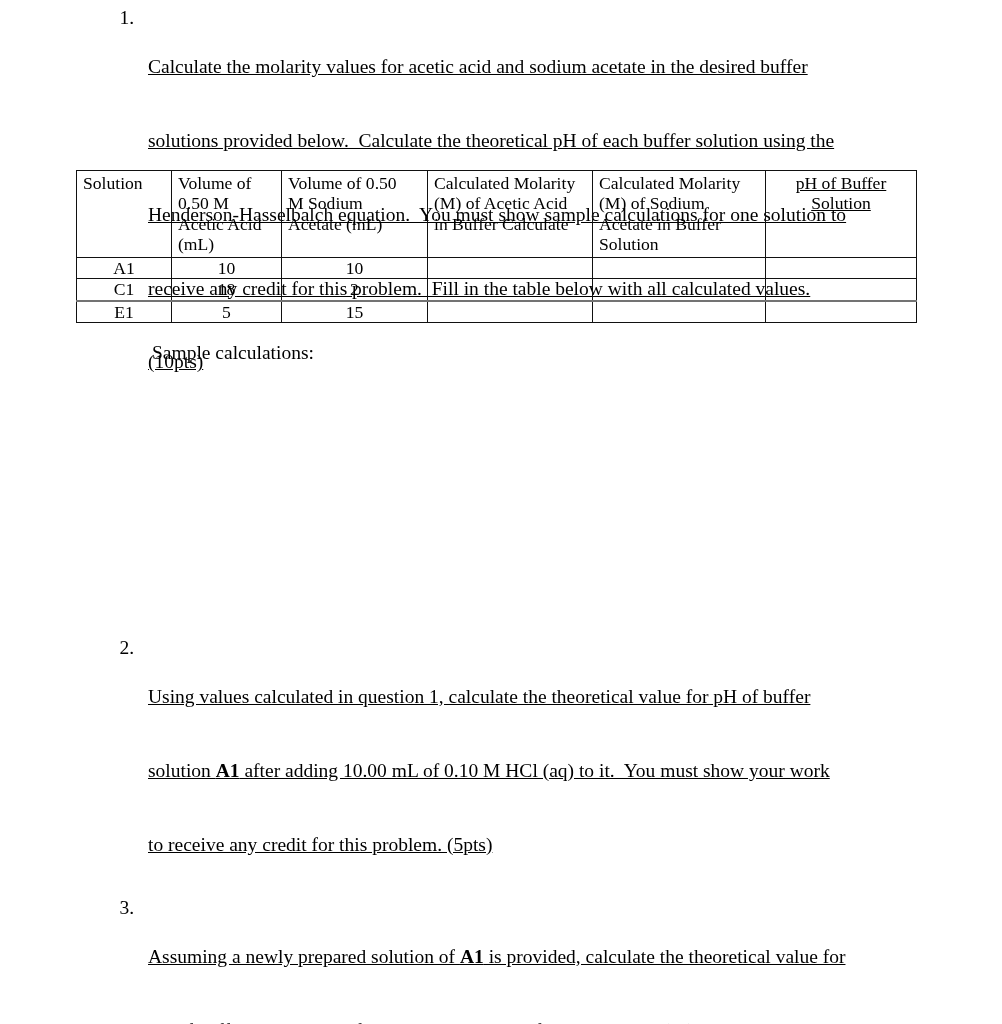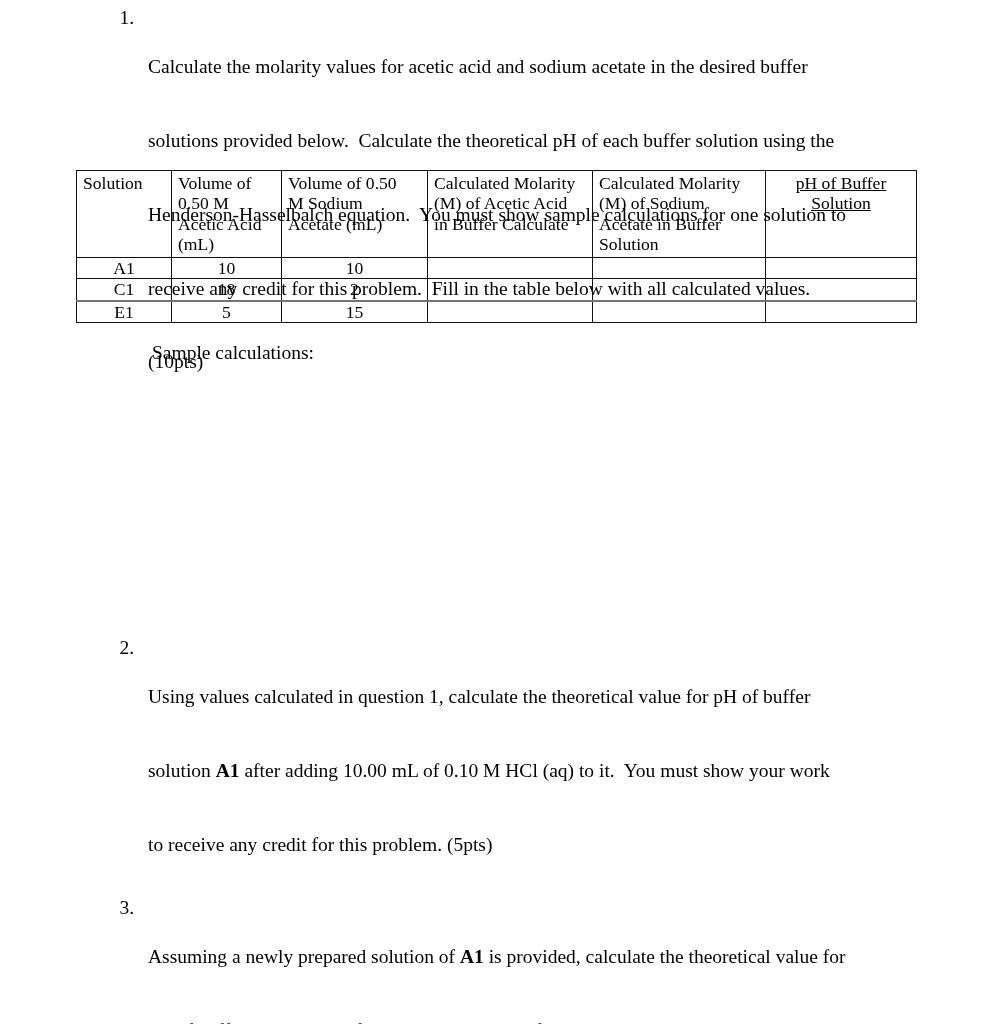--- a/index.html
+++ b/index.html
@@ -37,21 +37,21 @@
     line-height: 24.6px;
     padding-right: 14px;
     box-sizing: content-box;
   }
   .q-body {
     font-size: 19.5px;
     line-height: 24.6px;
     text-align: left;
     white-space: pre-wrap;
   }
-  .q-body .ln { display: block; }
+  .q-body .ln { display: block; text-decoration: underline; }
   .q-body b { font-weight: bold; }
 
   #question-1 { left: 104px; top: 6px; width: 830px; }
   #question-1 .q-body { width: 772px; }
 
   #question-2 { left: 104px; top: 636px; width: 830px; }
   #question-2 .q-body { width: 790px; }
 
   #question-3 { left: 104px; top: 896px; width: 830px; }
   #question-3 .q-body { width: 790px; }

